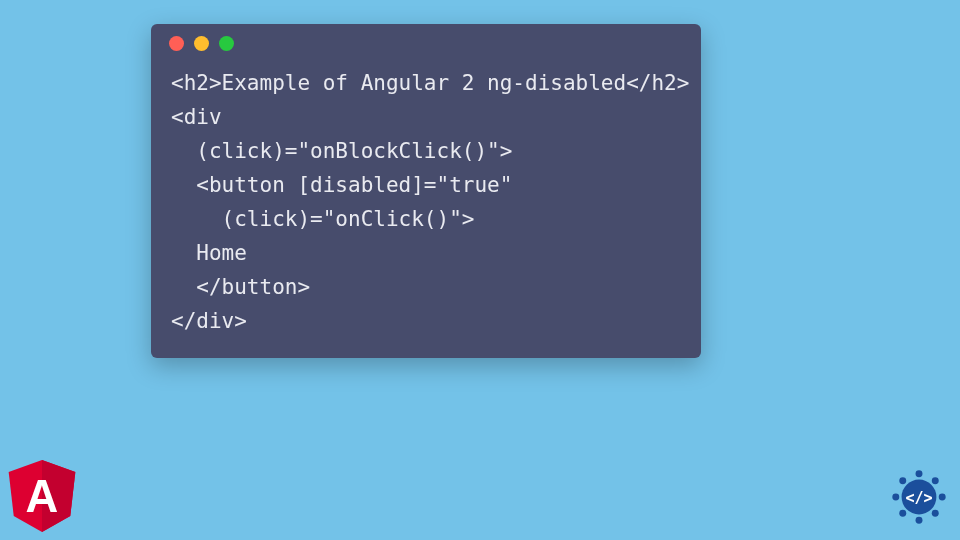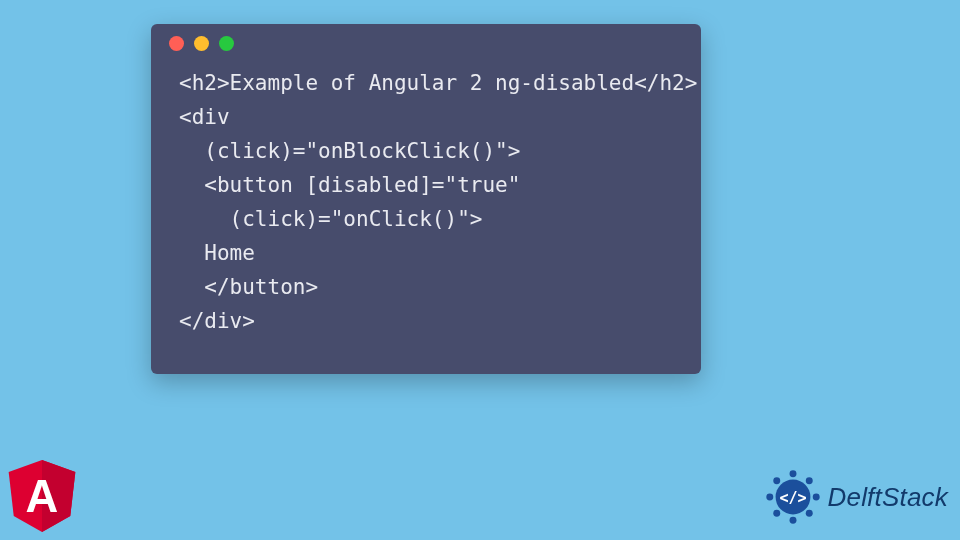--- a/index.html
+++ b/index.html
@@ -26,27 +26,26 @@
     padding-left: 18px;
     gap: 10px;
   }
   .dot {
     width: 15px; height: 15px; border-radius: 50%;
   }
   .dot.red { background: #ff5f56; }
   .dot.yellow { background: #ffbd2e; }
   .dot.green { background: #27c93f; }
   .code-body {
-    padding: 4px 20px 36px 20px;
+    padding: 4px 20px 20px 20px;
     color: #e9eaf0;
     font-family: Consolas, Menlo, Monaco, monospace;
     font-size: 21px;
     line-height: 1.62;
     white-space: pre;
-    margin-left: 8px;
   }
   .angular-logo {
     position: absolute;
     left: 8px;
     bottom: 8px;
     width: 68px;
     height: 72px;
   }
   .delft-wrap {
     position: absolute;
@@ -106,14 +105,13 @@
           <circle cx="90" cy="50" r="6"></circle>
           <circle cx="22" cy="22" r="6"></circle>
           <circle cx="78" cy="22" r="6"></circle>
           <circle cx="22" cy="78" r="6"></circle>
           <circle cx="78" cy="78" r="6"></circle>
         </g>
       </g>
       <text x="50" y="60" text-anchor="middle" font-family="monospace" font-size="26" font-weight="700" fill="#ffffff">&lt;/&gt;</text>
     </svg>
   </span>
-  <span class="delft-text">DelftStack</span>
 </div>
 
 </body></html>

